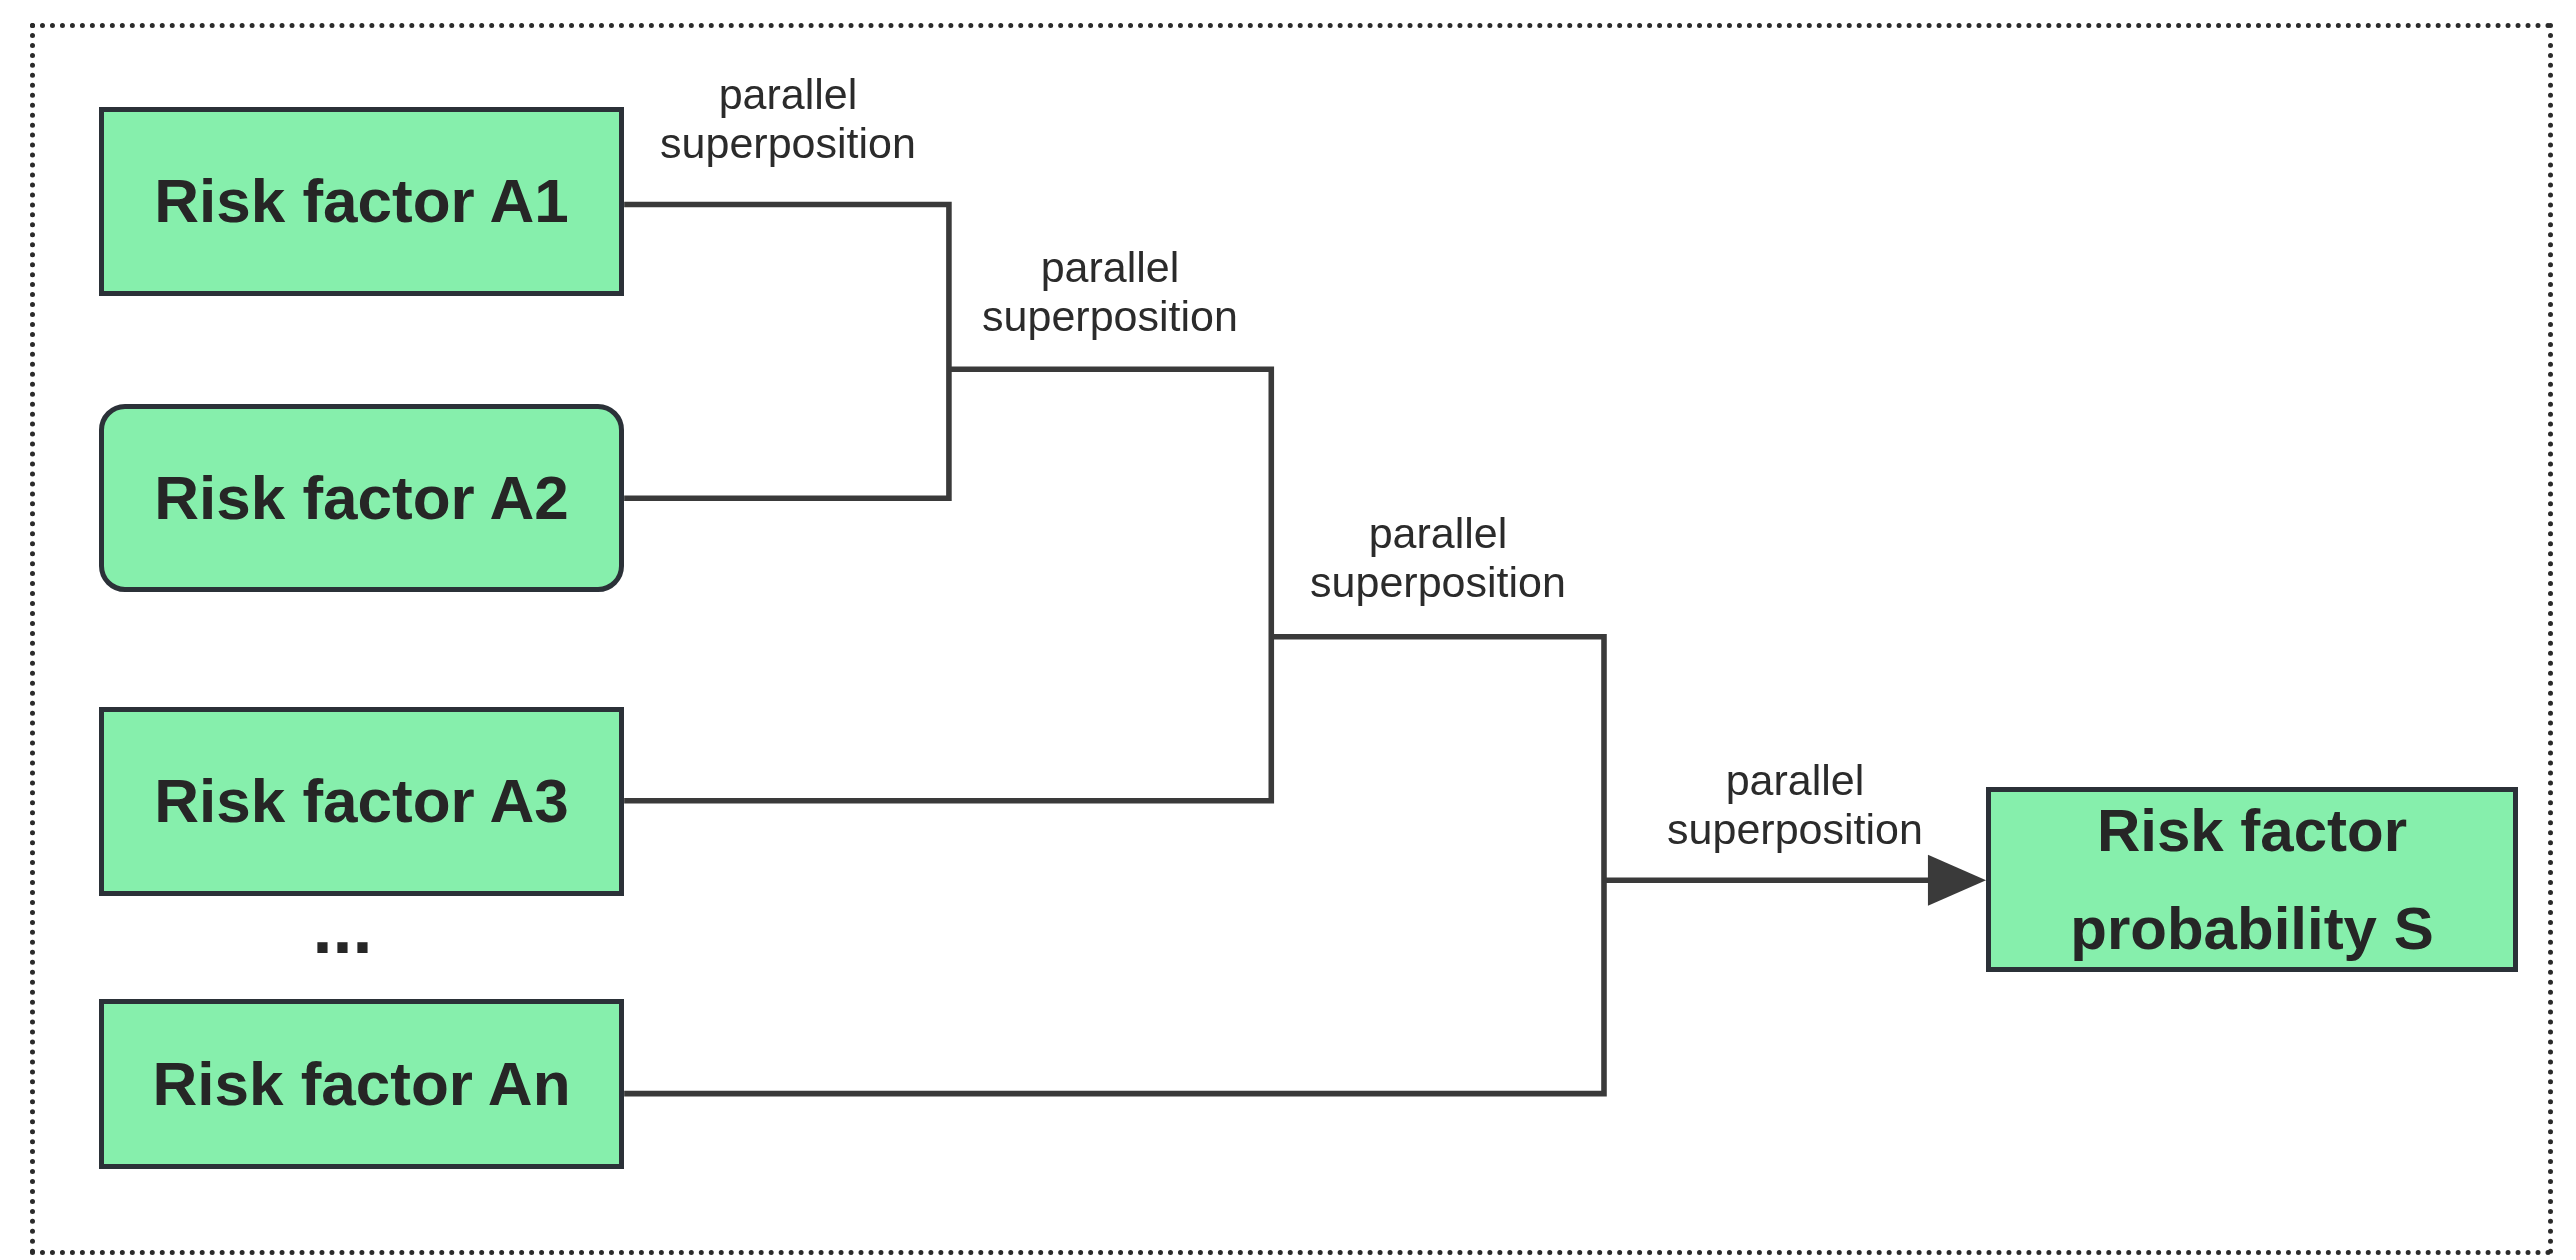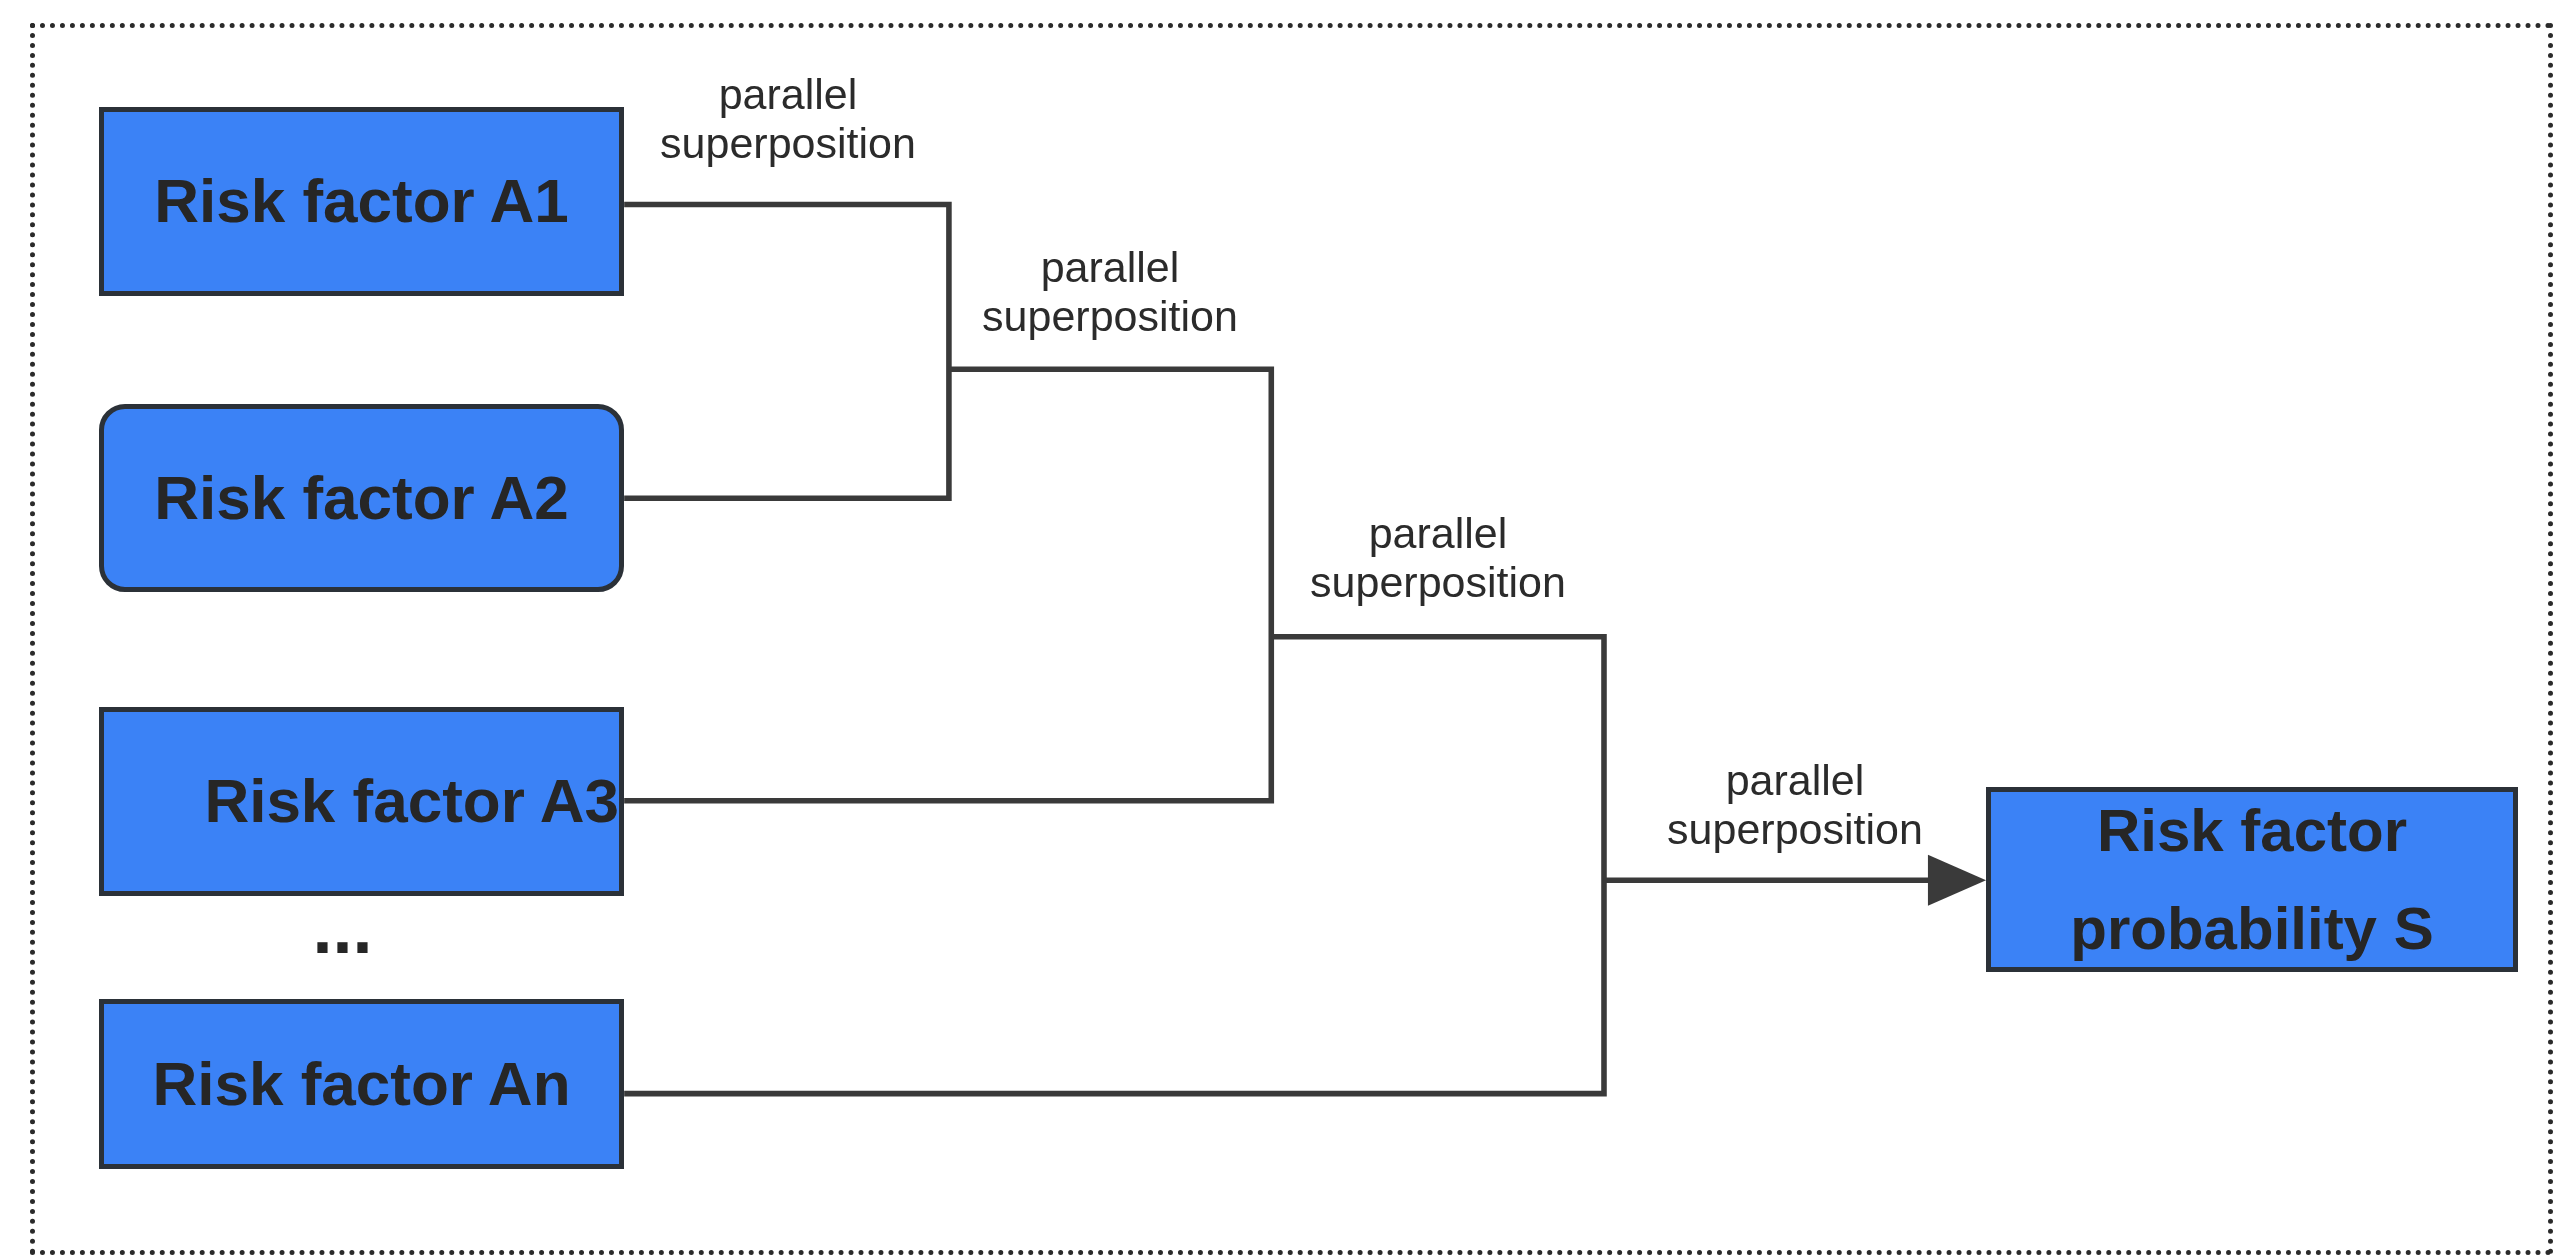--- a/index.html
+++ b/index.html
@@ -22,38 +22,38 @@
     top: 23px;
     width: 2523px;
     height: 1232px;
     border: 5.6px dotted #2a2a2a;
     box-sizing: border-box;
   }
   .node {
     position: absolute;
     box-sizing: border-box;
     border: 5.6px solid #2b3138;
-    background: #3b82f6;
+    background: #86efac;
     display: flex;
     align-items: center;
     justify-content: center;
     text-align: center;
     font-weight: bold;
     font-size: 62px;
     line-height: 1.2;
     color: #262626;
     z-index: 2;
   }
   .node-left {
     left: 99px;
     width: 525px;
   }
   #node-a1 { top: 107px;  height: 189px; }
   #node-a2 { top: 404px;  height: 188px; border-radius: 26px; }
-  #node-a3 { top: 707px;  height: 189px; justify-content: flex-end; }
+  #node-a3 { top: 707px;  height: 189px; }
   #node-an { top: 999px; height: 170px; }
   #node-s {
     left: 1986px;
     top: 787px;
     width: 532px;
     height: 185px;
     font-size: 60px;
     line-height: 1.25;
     flex-direction: column;
     gap: 23px;

